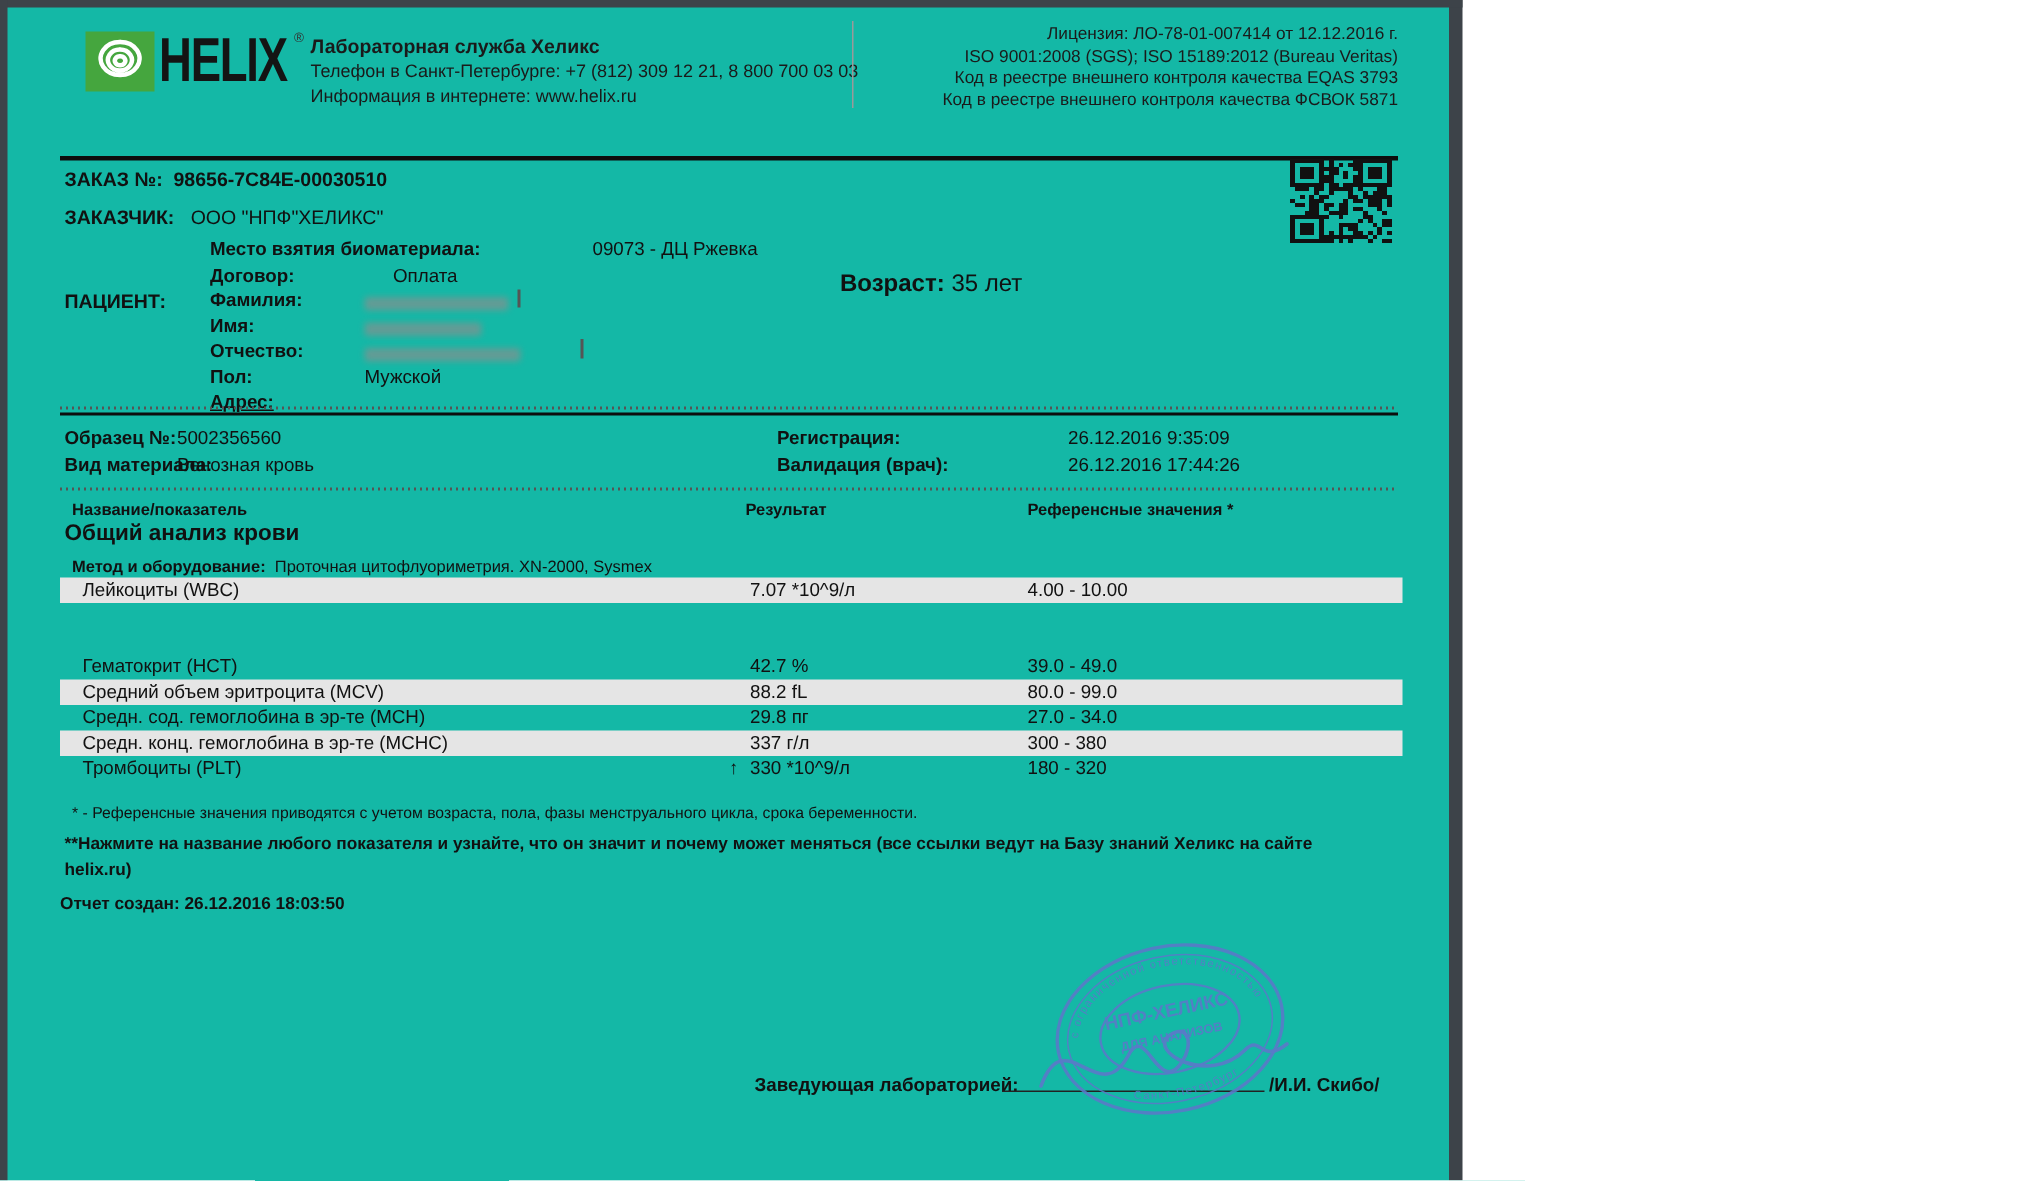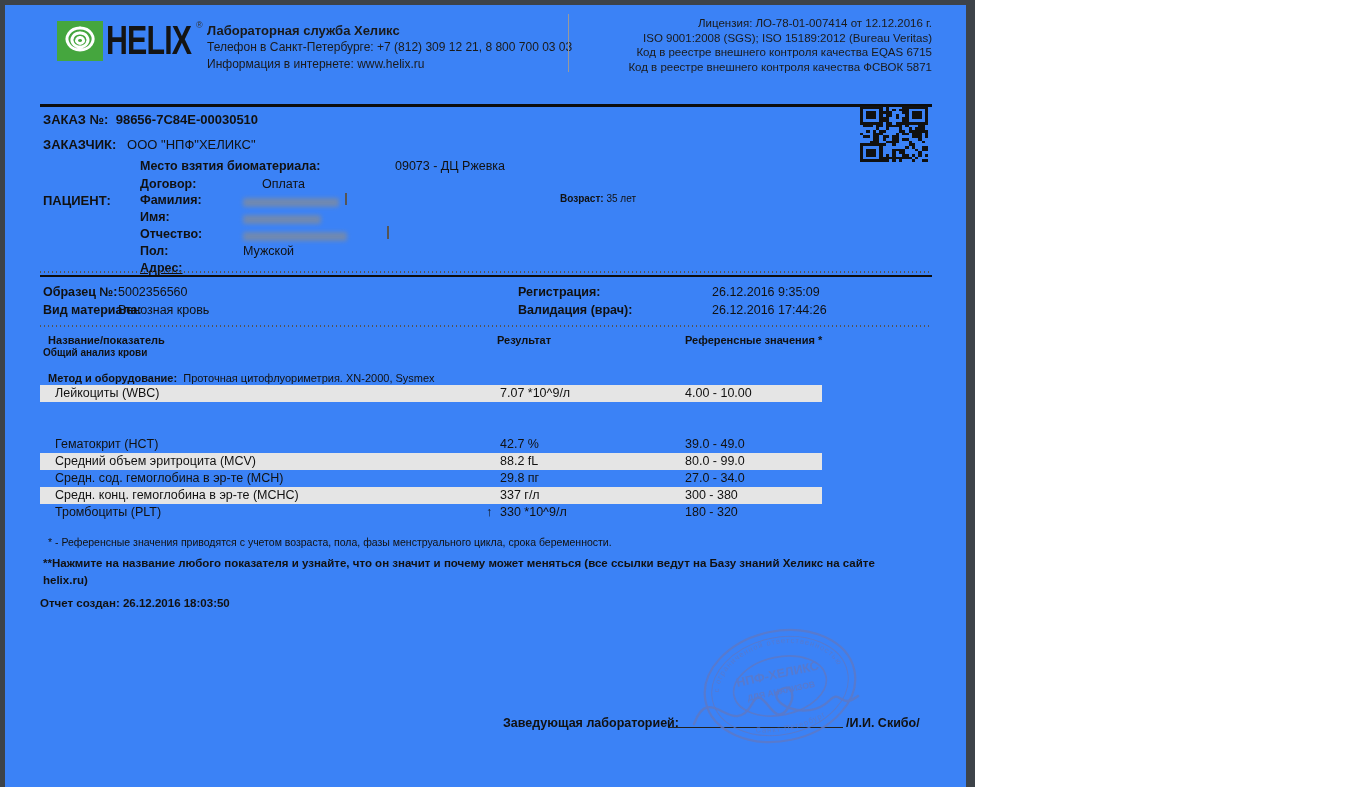--- a/index.html
+++ b/index.html
@@ -32,62 +32,62 @@
   .qr{left:860px;top:106px;}
   
   .fld-label{font-weight:bold;font-size:12.5px;}
   .fld-value{font-size:12.5px;}
   .redact{background:#8d8d8d;filter:blur(2px);opacity:.65;border-radius:2px;height:9px;}
   .tick{width:1.5px;background:#555;}
   
   .smp{font-size:12.5px;}
   
   .tbl-head{font-size:11px;font-weight:bold;}
-  .section-title{font-size:10px;font-weight:bold;}
+  .section-title{font-size:15px;font-weight:bold;}
   .method{font-size:11px;}
-  .t-row{position:absolute;left:40px;width:782px;height:17px;font-size:12.5px;}
+  .t-row{position:absolute;left:40px;width:895px;height:17px;font-size:12.5px;}
   .t-row.shaded{background:#e5e5e5;}
   .c-name{position:absolute;left:15px;top:1px;}
   .c-flag{position:absolute;left:446px;top:1px;font-weight:bold;}
   .c-result{position:absolute;left:460px;top:1px;}
   .c-ref{position:absolute;left:645px;top:1px;}
   .fn1{font-size:10.5px;}
   .fn2{font-size:11.5px;font-weight:bold;line-height:17px;width:862px;}
   .created{font-size:11.5px;font-weight:bold;}
   .sig-label{font-size:12.5px;font-weight:bold;}
   .sig-line{border-bottom:1.5px solid #222;}
   .sig-name{font-size:12.5px;font-weight:bold;}
 </style>
 </head>
 <body>
 
 <div class="screen">
 
-  <div class="abs" style="left:0;top:0;width:966px;height:787px;background:#3b82f6;">
+  <div class="abs" style="left:0;top:0;width:966px;height:787px;background:#14b8a6;">
 
     <div class="abs logo-box">
       <svg width="46" height="40" viewBox="0 0 46 40">
         <path d="M23 20 m0 -13 a13 11 0 1 0 0.1 0 M23 20 m0 -8 a8 7 0 1 1 -0.1 0 M23 20 m0 -3.5 a3.5 3 0 1 0 0.1 0" fill="none" stroke="#ffffff" stroke-width="3" stroke-linecap="round"></path>
       </svg>
     </div>
     <div class="abs logo-word">HELIX</div>
     <div class="abs logo-reg">®</div>
 
     <div class="abs brand">
       <div class="line0">Лабораторная служба Хеликс</div>
       <div>Телефон в Санкт-Петербурге: +7 (812) 309 12 21, 8 800 700 03 03</div>
       <div>Информация в интернете: www.helix.ru</div>
     </div>
 
     <div class="abs hdr-divider"></div>
 
     <div class="abs license">
       <div>Лицензия: ЛО-78-01-007414 от 12.12.2016 г.</div>
       <div>ISO 9001:2008 (SGS); ISO 15189:2012 (Bureau Veritas)</div>
-      <div>Код в реестре внешнего контроля качества EQAS 6715</div>
+      <div>Код в реестре внешнего контроля качества EQAS 3793</div>
       <div>Код в реестре внешнего контроля качества ФСВОК 5871</div>
     </div>
 
     <div class="abs rule-thick"></div>
 
     <div class="abs order-row b" style="left:43px;top:112px;">
       <span>ЗАКАЗ №:</span>&nbsp;
       <span>98656-7C84E-00030510</span>
     </div>
     <div class="abs order-row" style="left:43px;top:137px;">
@@ -353,21 +353,21 @@
 
     <div class="abs fld-label" style="left:140px;top:227px;text-align:center;">Отчество:</div>
     <div class="abs redact" style="left:243px;top:232px;width:104px;"></div>
     <div class="abs tick" style="left:387px;top:226px;height:13px;"></div>
 
     <div class="abs fld-label" style="left:140px;top:244px;">Пол:</div>
     <div class="abs fld-value" style="left:243px;top:244px;">Мужской</div>
 
     <div class="abs fld-label" style="left:140px;top:261px;text-decoration:underline;">Адрес:</div>
 
-    <div class="abs" style="left:560px;top:193px;font-size:10px;">
+    <div class="abs" style="left:560px;top:181px;font-size:16px;">
       <span class="b">Возраст:</span>
       <span>35 лет</span>
     </div>
 
     <div class="abs rule-dotted pat-dot"></div>
     <div class="abs pat-solid"></div>
 
     <div class="abs smp b" style="left:43px;top:285px;">Образец №:</div>
     <div class="abs smp" style="left:118px;top:285px;">5002356560</div>
     <div class="abs smp b" style="left:518px;top:285px;">Регистрация:</div>

